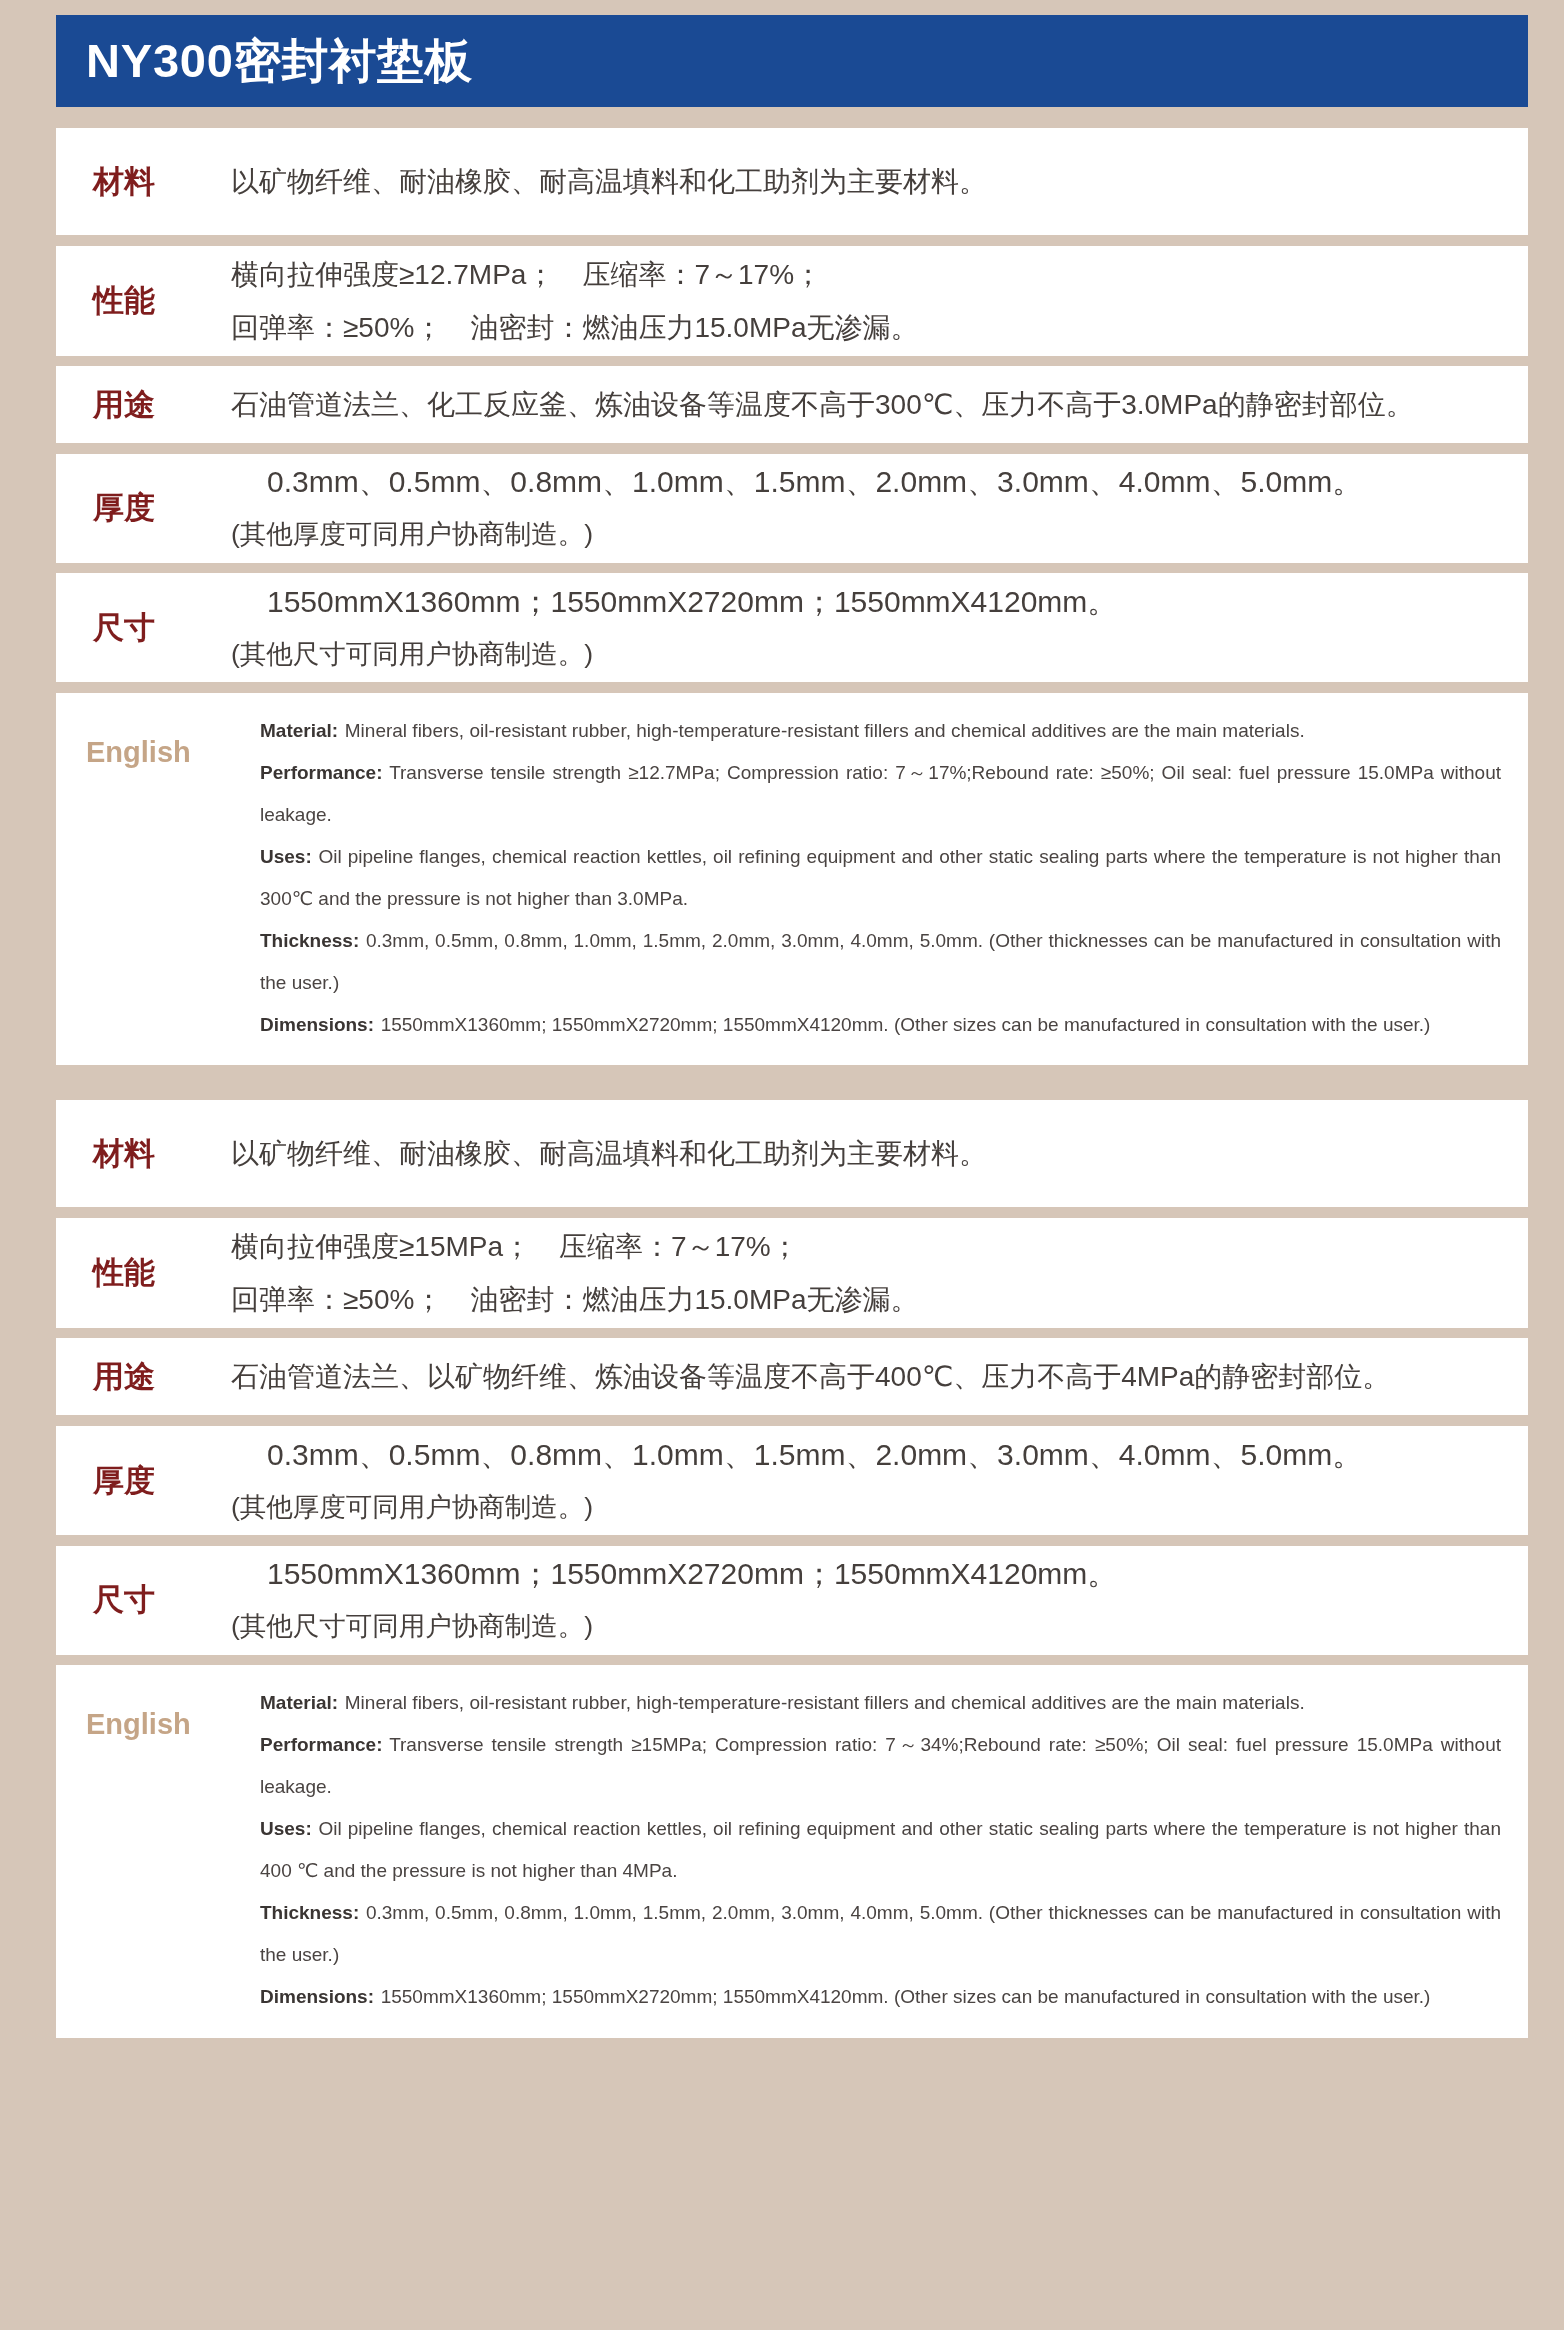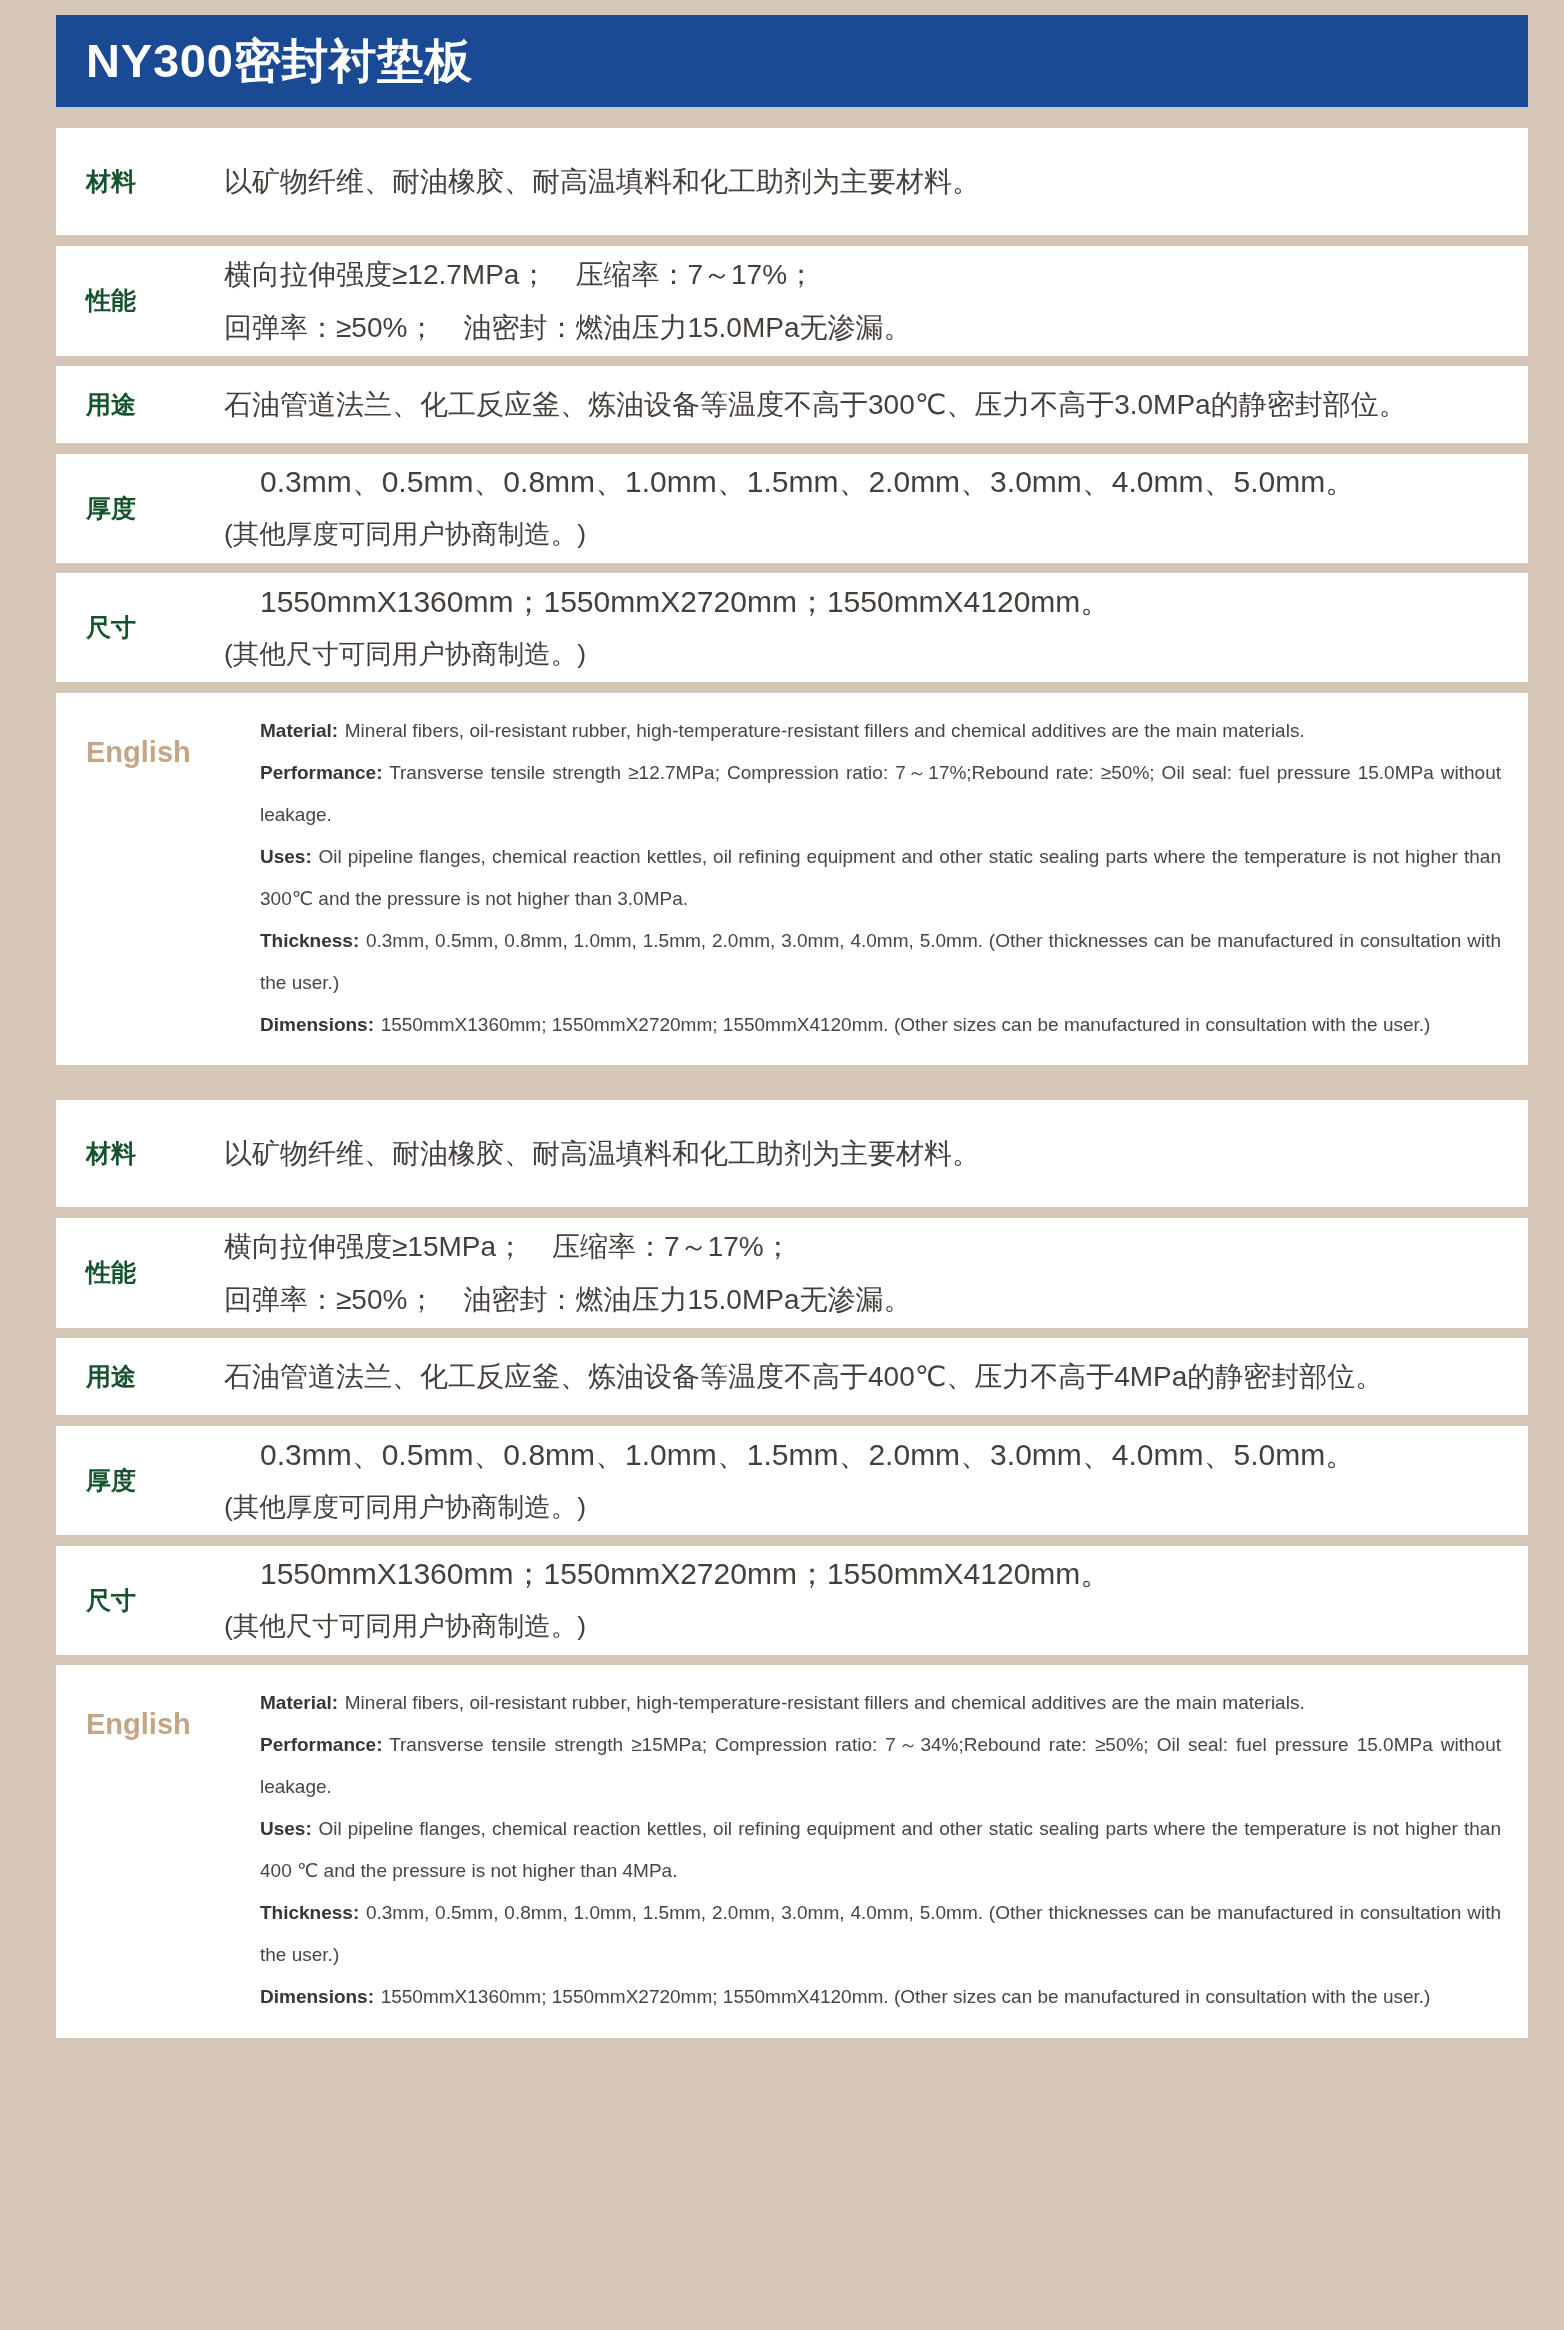--- a/index.html
+++ b/index.html
@@ -44,23 +44,24 @@
     margin-bottom: 10.6px;
   }
   .h-one { min-height: 107px; }
   .h-two { min-height: 110px; }
   .h-uses { min-height: 77px; }
   .h-thick { min-height: 109px; }
   .h-size { min-height: 109px; }
   .row-label {
     width: 138px;
     flex-shrink: 0;
-    font-size: 25px;
-    font-weight: bold;
-    color: #14532d;
+    font-size: 31px;
+    font-weight: bold;
+    color: #7f1d1d;
+    margin-left: 7px;
   }
   .row-content {
     flex: 1;
     color: #453f3c;
     font-size: 28px;
     line-height: 53px;
   }
   .row-content .line { display: block; }
   .num-line { font-size: 30px; margin-left: 36px; }
   .paren-line { font-size: 26.5px; }
@@ -167,21 +168,21 @@
     <span class="row-label">性能</span>
     <span class="row-content">
       <span class="line">横向拉伸强度≥15MPa；　压缩率：7～17%；</span>
       <span class="line">回弹率：≥50%；　油密封：燃油压力15.0MPa无渗漏。</span>
     </span>
   </div>
 
   <div class="spec-row h-uses">
     <span class="row-label">用途</span>
     <span class="row-content">
-      <span class="line">石油管道法兰、化工反应釜、炼油设备等温度不高于400℃、压力不高于4MPa的静密封部位。</span>
+      <span class="line">石油管道法兰、以矿物纤维、炼油设备等温度不高于400℃、压力不高于4MPa的静密封部位。</span>
     </span>
   </div>
 
   <div class="spec-row h-thick">
     <span class="row-label">厚度</span>
     <span class="row-content">
       <span class="line num-line">0.3mm、0.5mm、0.8mm、1.0mm、1.5mm、2.0mm、3.0mm、4.0mm、5.0mm。</span>
       <span class="line paren-line">(其他厚度可同用户协商制造。)</span>
     </span>
   </div>

